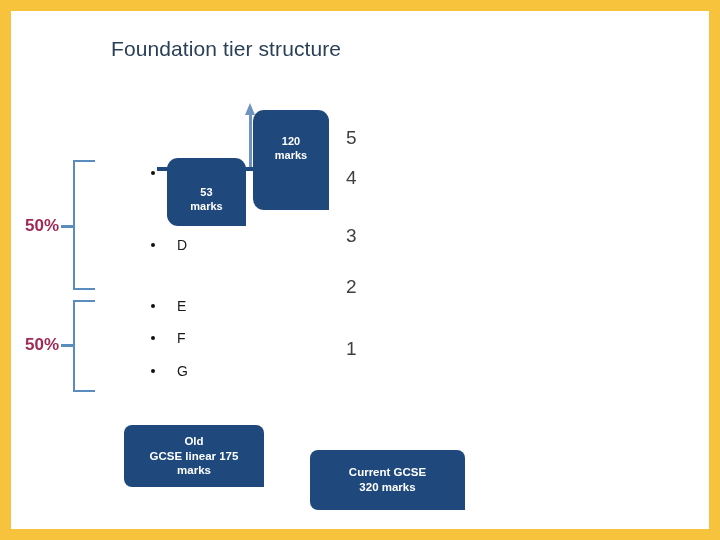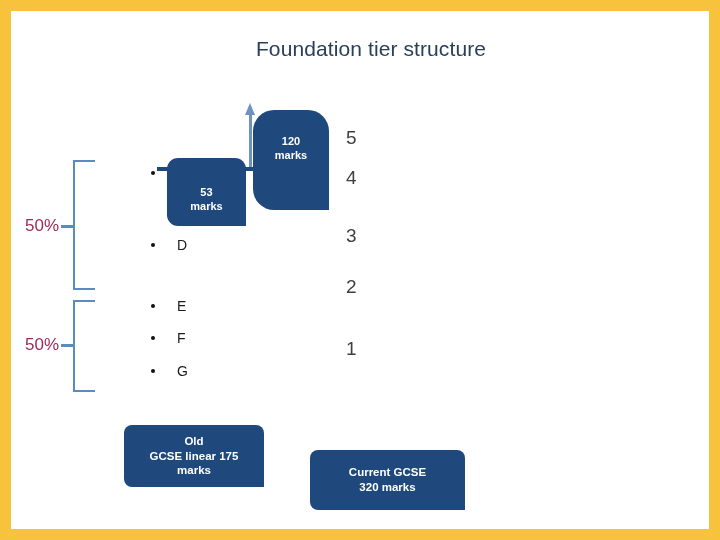--- a/index.html
+++ b/index.html
@@ -33,21 +33,21 @@
     width: 698px; height: 518px;
     background: #ffffff;
   }
 
   
   .title {
     position: absolute;
     left: 100px;
     top: 26px;
     width: 520px;
-    text-align: center;
+    text-align: left;
     font-size: 21px;
     font-weight: 400;
     color: #2A4058;
     letter-spacing: 0.1px;
     white-space: nowrap;
   }
 
   
   .blue-box {
     position: absolute;
@@ -65,21 +65,21 @@
     left: 156px;  top: 147px;
     width: 79px;  height: 68px;
     border-radius: 11px;
     border-bottom-right-radius: 0;
     font-size: 11px;
     padding-top: 14px;
   }
   .box-120 {
     left: 242px;  top: 99px;
     width: 76px;  height: 100px;
-    border-radius: 21px;
+    border-radius: 11px;
     border-bottom-right-radius: 0;
     font-size: 11px;
     padding-bottom: 24px;
   }
   .box-old {
     left: 85px;   top: 414px;
     width: 140px; height: 62px;
     border-radius: 8px;
     border-bottom-right-radius: 0;
     font-size: 11.5px;
@@ -135,21 +135,21 @@
     background: #5B8CC0;
   }
   .tick-1 { left: 50px; top: 214px; }
   .tick-2 { left: 50px; top: 333px; }
 
   
   .pct {
     position: absolute;
     color: #9E2A55;
     font-size: 17px;
-    font-weight: 400;
+    font-weight: 700;
     white-space: nowrap;
   }
   .pct-1 { left: 14px; top: 205px; }
   .pct-2 { left: 14px; top: 324px; }
 
   
   .bullet-row {
     position: absolute;
     display: flex;
     align-items: center;

